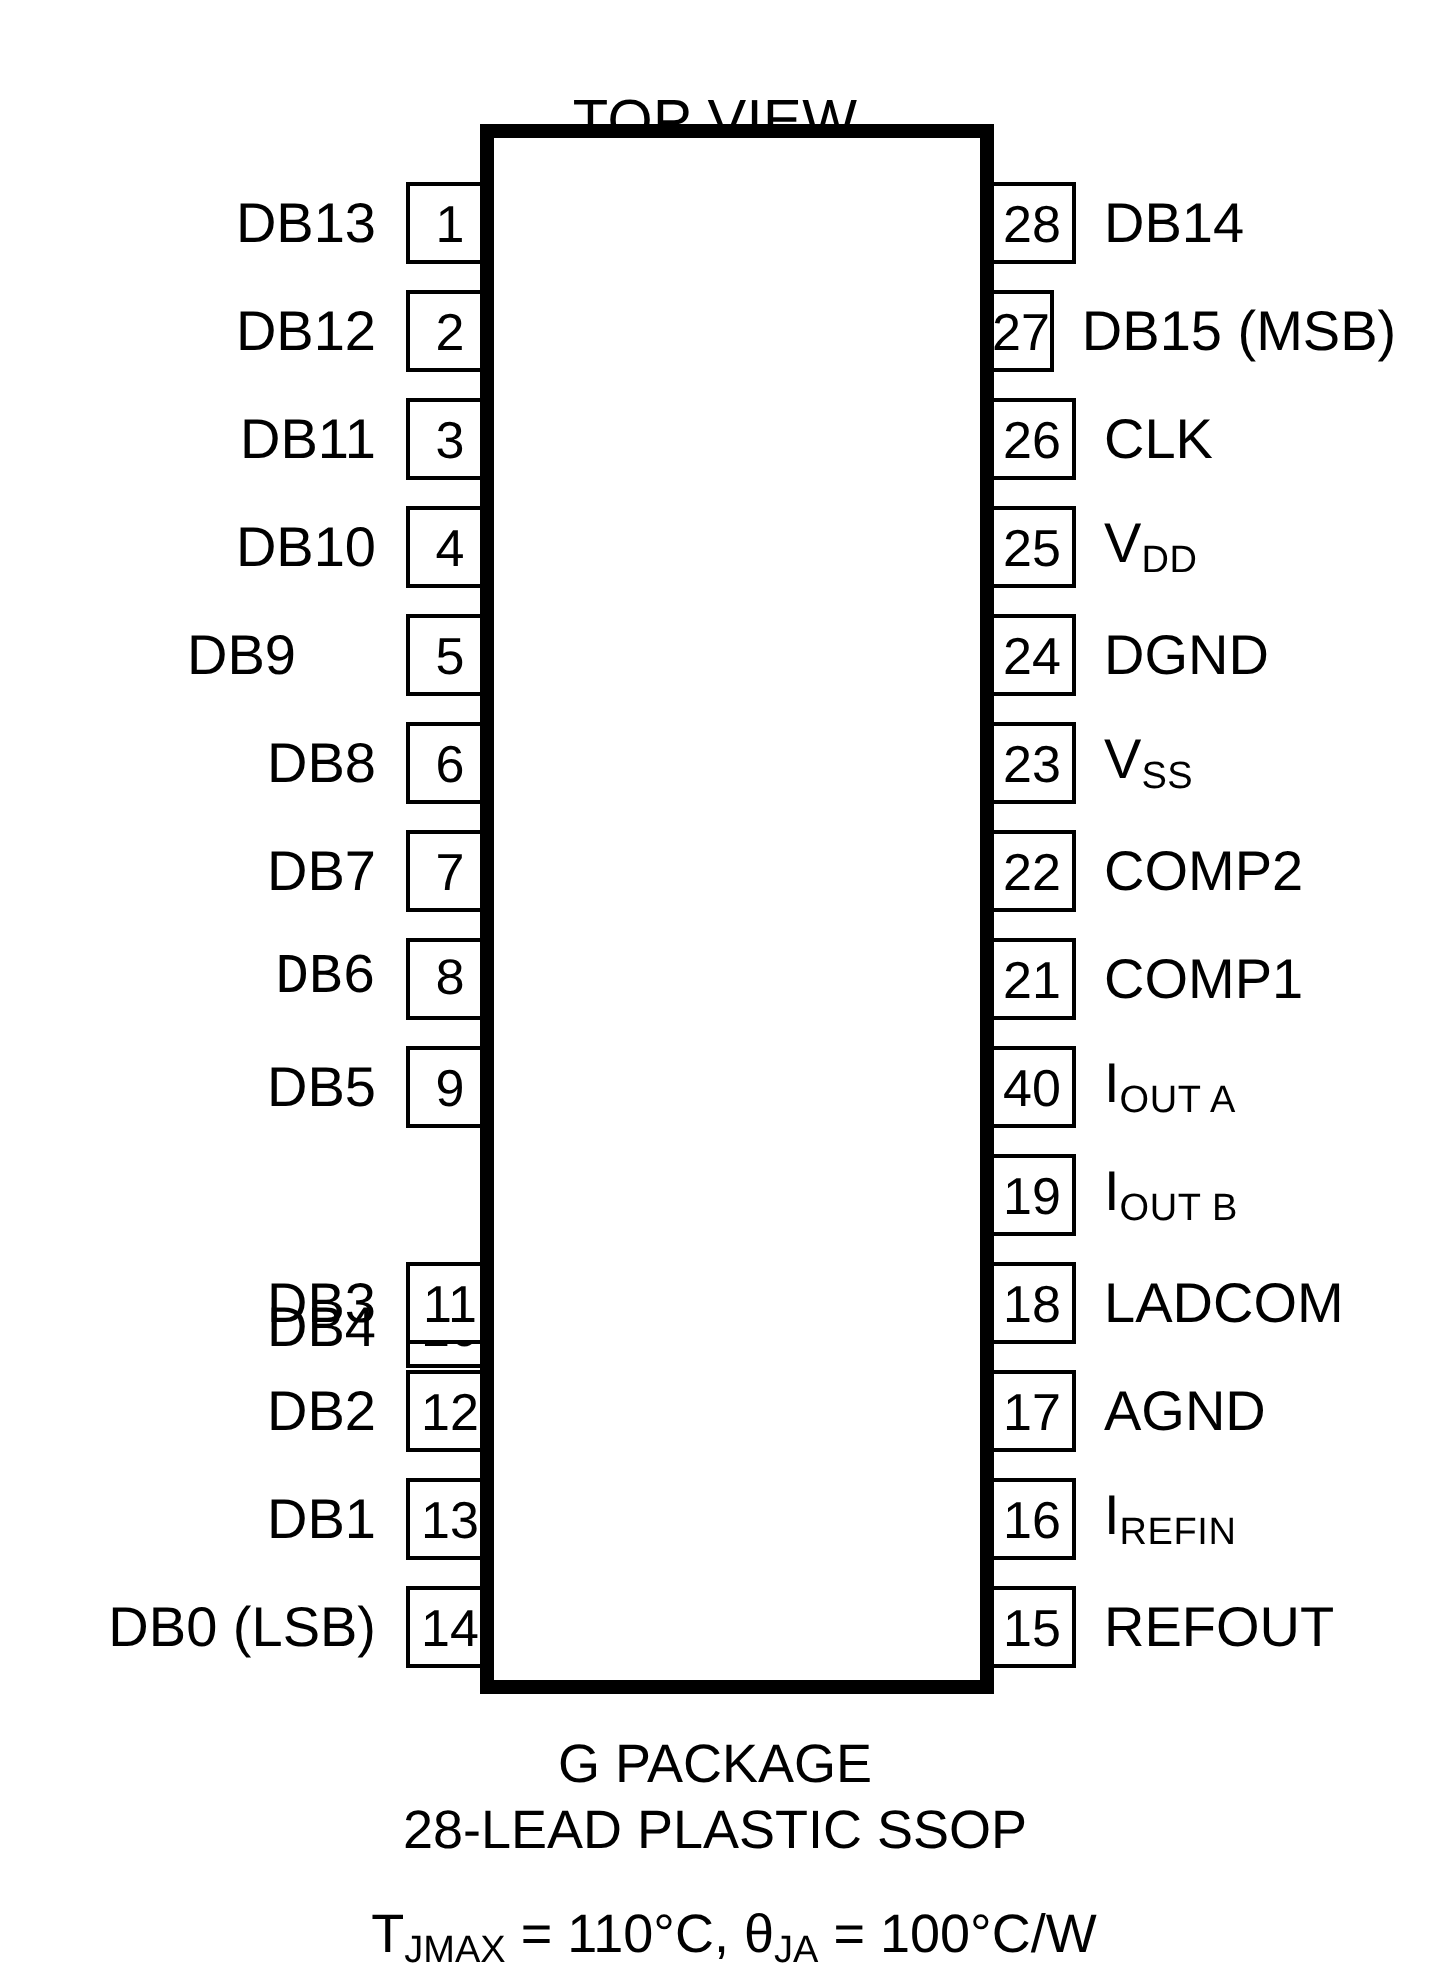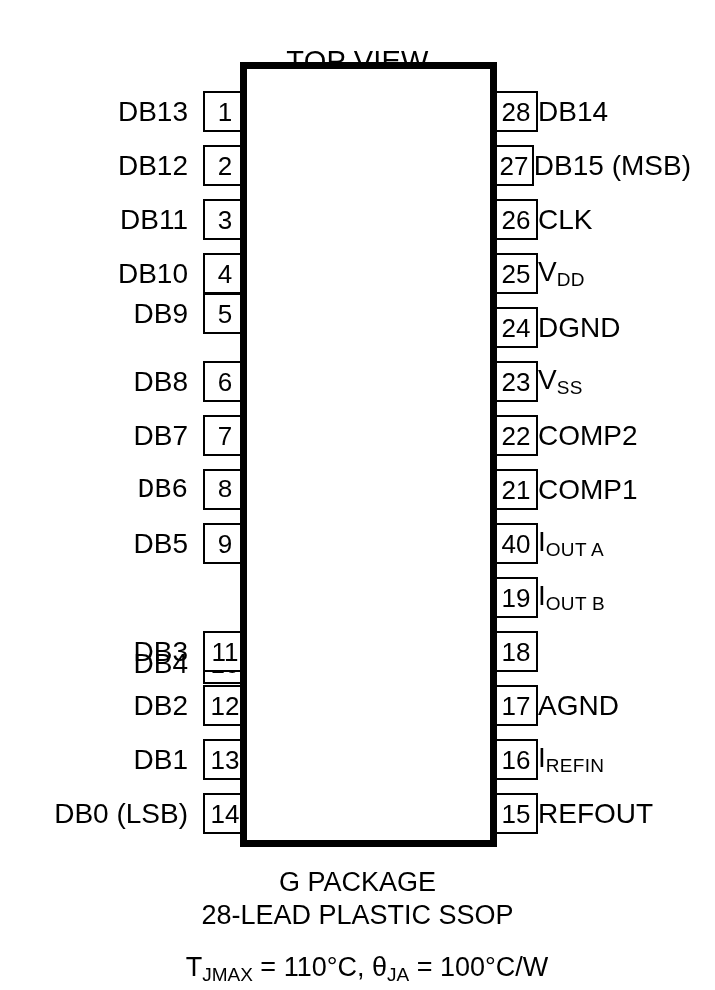--- a/index.html
+++ b/index.html
@@ -55,21 +55,21 @@
   .pin-row.left  { left: 0px;   width: 244px; justify-content: flex-end; }
   .pin-row.right { left: 497px; width: 194px; justify-content: flex-start; }
 
   .pin-label {
     font-size: 28px;
     line-height: 28px;
     white-space: nowrap;
     color: #000;
   }
   .pin-row.left .pin-label  { margin-right: 15px; text-align: right; }
-  .pin-row.right .pin-label {  text-align: right; }
+  .pin-row.right .pin-label { margin-left: 14px;  text-align: right; }
 
   .pin-box {
     box-sizing: border-box;
     width: 44px;
     height: 41px;
     border: 2.5px solid #000;
     background: #ffffff;
     display: flex;
     align-items: center;
     justify-content: center;
@@ -136,21 +136,21 @@
       <div class="pin-box">2</div>
     </div>
     <div class="pin-row left" style="top: 199px;">
       <div class="pin-label">DB11</div>
       <div class="pin-box">3</div>
     </div>
     <div class="pin-row left" style="top: 253px;">
       <div class="pin-label">DB10</div>
       <div class="pin-box">4</div>
     </div>
-    <div class="pin-row left" style="top: 293px;">
+    <div class="pin-row left" style="top: 307px; gap: 40px;">
       <div class="pin-label">DB9</div>
       <div class="pin-box">5</div>
     </div>
     <div class="pin-row left" style="top: 361px;">
       <div class="pin-label">DB8</div>
       <div class="pin-box">6</div>
     </div>
     <div class="pin-row left" style="top: 415px;">
       <div class="pin-label">DB7</div>
       <div class="pin-box">7</div>
@@ -221,20 +221,21 @@
     <div class="pin-row right" style="top: 523px;">
       <div class="pin-box">40</div>
       <div class="pin-label"><span>I</span><span class="sub">OUT A</span></div>
     </div>
     <div class="pin-row right" style="top: 577px;">
       <div class="pin-box">19</div>
       <div class="pin-label"><span>I</span><span class="sub">OUT B</span></div>
     </div>
     <div class="pin-row right" style="top: 631px;">
       <div class="pin-box">18</div>
+      <div class="pin-label">LADCOM</div>
     </div>
     <div class="pin-row right" style="top: 685px;">
       <div class="pin-box">17</div>
       <div class="pin-label">AGND</div>
     </div>
     <div class="pin-row right" style="top: 739px;">
       <div class="pin-box">16</div>
       <div class="pin-label"><span>I</span><span class="sub">REFIN</span></div>
     </div>
     <div class="pin-row right" style="top: 793px;">

